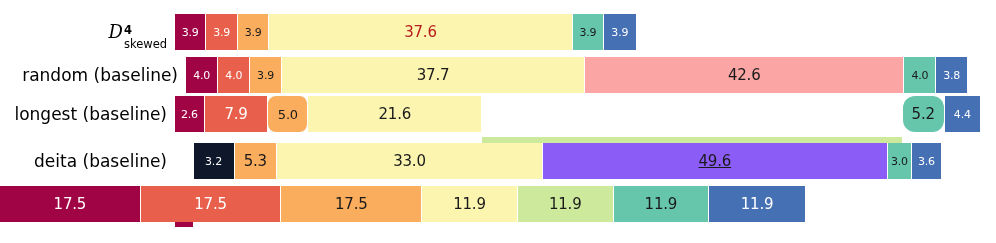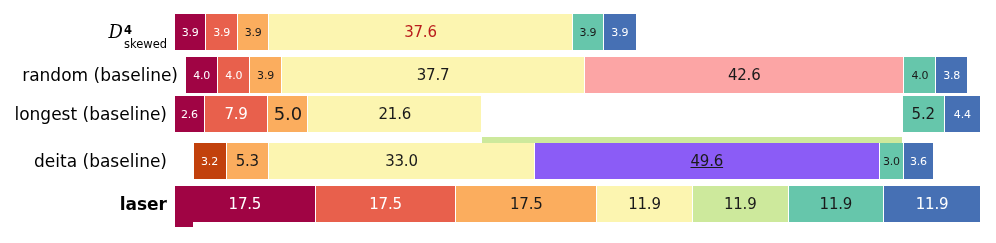--- a/index.html
+++ b/index.html
@@ -94,21 +94,22 @@
     letter-spacing: -0.2px;
     border-right: 1.2px solid #ffffff;
   }
   .seg:last-child {
     border-right: none;
   }
   .seg.small-label {
     font-size: 11px;
   }
   .seg.mid-label {
-    font-size: 18px;
+    font-size: 13px;
+    border-radius: 8px;
   }
   .seg-text {
     white-space: nowrap;
     line-height: 1;
   }
 </style>
 </head>
 <body>
 
 <div id="chart-root">
@@ -173,56 +174,55 @@
           </div>
           <div class="seg mid-label" style="width: 40.2098px; background: rgb(251, 173, 94); color: rgb(26, 26, 26);">
             <span class="seg-text">5.0</span>
           </div>
           <div class="seg" style="width: 173.706px; background: rgb(252, 245, 176); color: rgb(26, 26, 26);">
             <span class="seg-text">21.6</span>
           </div>
           <div class="seg" style="width: 420.594px; background: rgb(205, 233, 156); color: rgb(26, 26, 26); margin-top: 41px;">
             <span class="seg-text">52.3</span>
           </div>
-          <div class="seg" style="width: 41.8182px; background: rgb(102, 198, 171); color: rgb(26, 26, 26);">
+          <div class="seg" style="width: 41.8182px; background: rgb(102, 198, 171); color: rgb(26, 26, 26); border-radius: 12px;">
             <span class="seg-text">5.2</span>
           </div>
           <div class="seg small-label" style="width: 35.3846px; background: rgb(70, 112, 180); color: rgb(255, 255, 255);">
             <span class="seg-text">4.4</span>
           </div>
         </div>
       </div>
       <div class="bar-row" style="top: 143px;">
         <div class="row-label">deita (baseline)</div>
         <div class="bar-track">
           <div class="seg small-label" style="width: 18.515px; background: rgb(160, 4, 68); color: rgb(255, 255, 255); margin-top: 48px;">
             <span class="seg-text">2.3</span>
           </div>
-          <div class="seg small-label" style="width: 33px; background: #c2410c; color: rgb(255, 255, 255);">
+          <div class="seg small-label" style="width: 41px; background: #0f172a; color: rgb(255, 255, 255);">
             <span class="seg-text">3.2</span>
           </div>
           <div class="seg" style="width: 42.665px; background: rgb(251, 173, 94); color: rgb(26, 26, 26); text-align: center;">
             <span class="seg-text">5.3</span>
           </div>
           <div class="seg" style="width: 265.65px; background: rgb(252, 245, 176); color: rgb(26, 26, 26);">
             <span class="seg-text">33.0</span>
           </div>
           <div class="seg" style="width: 345px; background: #8b5cf6; color: rgb(26, 26, 26); text-decoration: underline;">
             <span class="seg-text">49.6</span>
           </div>
           <div class="seg small-label" style="width: 24.15px; background: rgb(102, 198, 171); color: rgb(26, 26, 26);">
             <span class="seg-text">3.0</span>
           </div>
           <div class="seg small-label" style="width: 28.98px; background: rgb(70, 112, 180); color: rgb(255, 255, 255);">
             <span class="seg-text">3.6</span>
           </div>
         </div>
       </div>
       <div class="bar-row" style="top: 186px;">
-        <div class="row-label bold">laser</div>
         <div class="bar-track">
           <div class="seg" style="width: 140.734px; background: rgb(160, 4, 68); color: rgb(255, 255, 255);">
             <span class="seg-text">17.5</span>
           </div>
           <div class="seg" style="width: 140.734px; background: rgb(232, 96, 76); color: rgb(255, 255, 255);">
             <span class="seg-text">17.5</span>
           </div>
           <div class="seg" style="width: 140.734px; background: rgb(251, 173, 94); color: rgb(26, 26, 26);">
             <span class="seg-text">17.5</span>
           </div>

